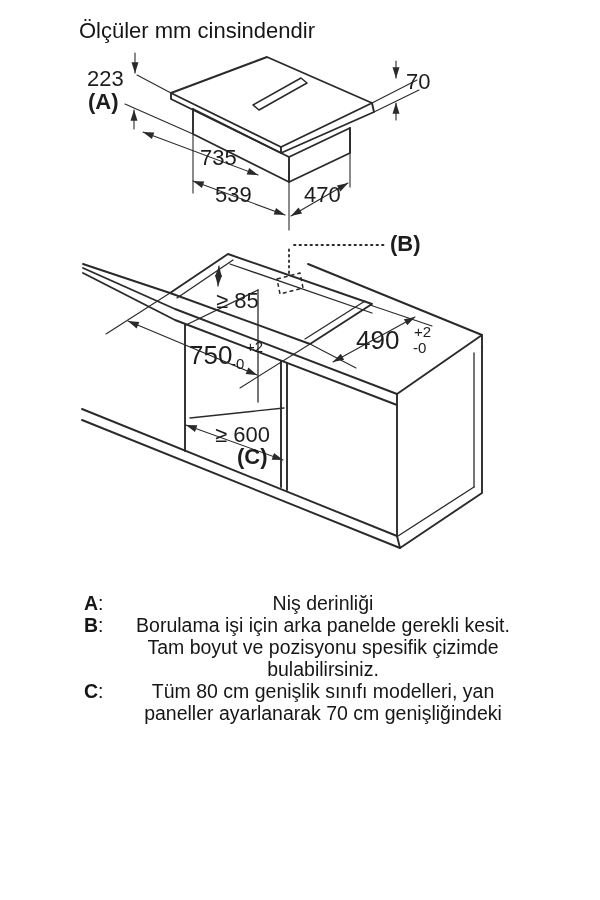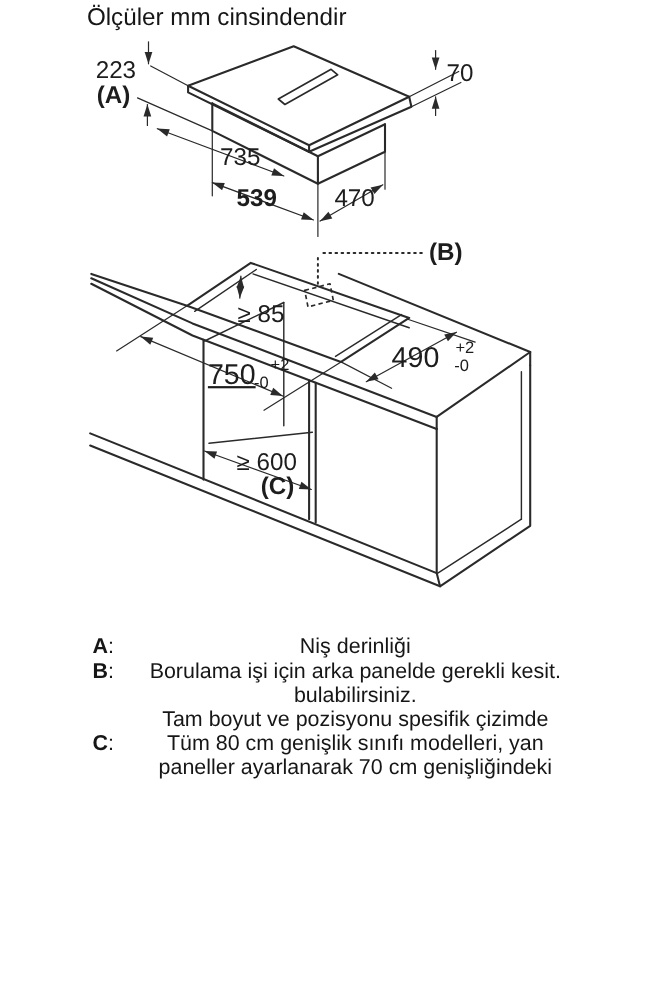--- a/index.html
+++ b/index.html
@@ -1,21 +1,21 @@
 <!DOCTYPE html>
 <html><head>
 <meta charset="utf-8">
 <style>
   html,body{margin:0;padding:0;}
   body{
     width:600px;height:900px;background:#ffffff;position:relative;overflow:hidden;
     font-family:"Liberation Sans", sans-serif;color:#1d1d1d;
     -webkit-font-smoothing:antialiased;
   }
-  .stage{position:absolute;left:0;top:2px;width:600px;height:720px;}
+  .stage{position:absolute;left:0;top:17px;width:600px;height:720px;}
   svg.lineart{position:absolute;left:0;top:0;}
   .lbl{position:absolute;white-space:nowrap;font-size:22px;line-height:1;color:#1d1d1d;}
   .lbl.big{font-size:26px;}
   .lbl.tol{font-size:15px;}
   .lbl.bold{font-weight:bold;}
   .title{position:absolute;left:79px;top:1px;font-size:22px;line-height:1.15;color:#161616;}
   .notes{position:absolute;left:84px;top:575px;width:452px;font-size:19.5px;line-height:22px;color:#161616;}
   .note{display:flex;align-items:flex-start;}
   .nlabel{flex:0 0 26px;}
   .nlabel b{font-weight:bold;}
@@ -120,27 +120,27 @@
       <path d="M277,262 L300,256 L303,271 L280,277 Z" stroke-width="1.5" stroke-dasharray="4,3" stroke-linejoin="round"></path>
     </g>
   </svg>
 
   <div class="title">Ölçüler mm cinsindendir</div>
 
   <div class="lbl" style="left:87px;top:51px;">223</div>
   <div class="lbl bold" style="left:88px;top:74px;">(A)</div>
   <div class="lbl" style="left:406px;top:54px;">70</div>
   <div class="lbl" style="left:200px;top:130px;">735</div>
-  <div class="lbl" style="left:215px;top:167px;font-weight:bold;">539</div>
+  <div class="lbl" style="left:215px;top:167px;">539</div>
   <div class="lbl" style="left:304px;top:167px;">470</div>
 
   <div class="lbl" style="left:216px;top:273px;">≥ 85</div>
   <div class="lbl bold" style="left:390px;top:216px;">(B)</div>
 
-  <div class="lbl big" style="left:189px;top:325px;text-decoration:underline;">750</div>
+  <div class="lbl big" style="left:189px;top:325px;">750</div>
   <div class="lbl tol" style="left:246px;top:322px;">+2</div>
   <div class="lbl tol" style="left:231px;top:339px;">-0</div>
 
   <div class="lbl big" style="left:356px;top:310px;">490</div>
   <div class="lbl tol" style="left:414px;top:307px;">+2</div>
   <div class="lbl tol" style="left:413px;top:323px;">-0</div>
 
   <div class="lbl" style="left:215px;top:407px;">≥ 600</div>
   <div class="lbl bold" style="left:237px;top:429px;">(C)</div>
 
@@ -148,22 +148,22 @@
     <div class="note">
       <span class="nlabel"><b>A</b><span>:</span></span>
       <div class="nbody">
         <div>Niş derinliği</div>
       </div>
     </div>
     <div class="note">
       <span class="nlabel"><b>B</b><span>:</span></span>
       <div class="nbody">
         <div>Borulama işi için arka panelde gerekli kesit.</div>
+        <div>Tam boyut ve pozisyonu spesifik çizimde</div>
         <div>bulabilirsiniz.</div>
-        <div>Tam boyut ve pozisyonu spesifik çizimde</div>
       </div>
     </div>
     <div class="note">
       <span class="nlabel"><b>C</b><span>:</span></span>
       <div class="nbody">
         <div>Tüm 80 cm genişlik sınıfı modelleri, yan</div>
         <div>paneller ayarlanarak 70 cm genişliğindeki</div>
       </div>
     </div>
   </div>

